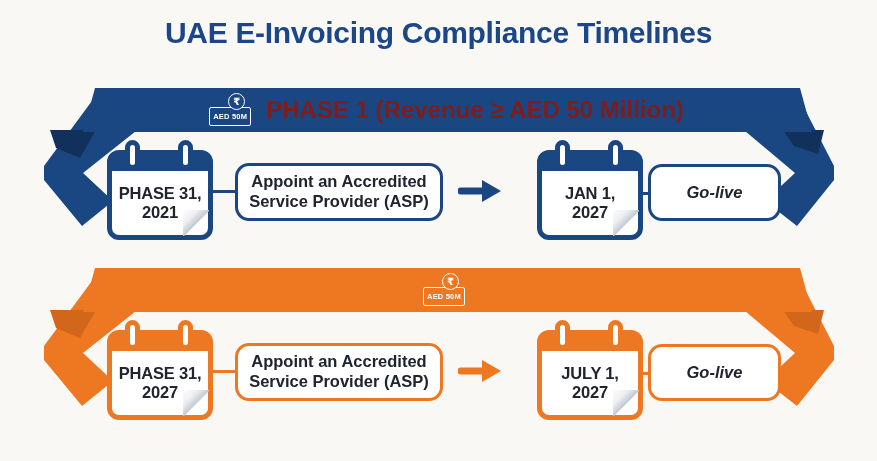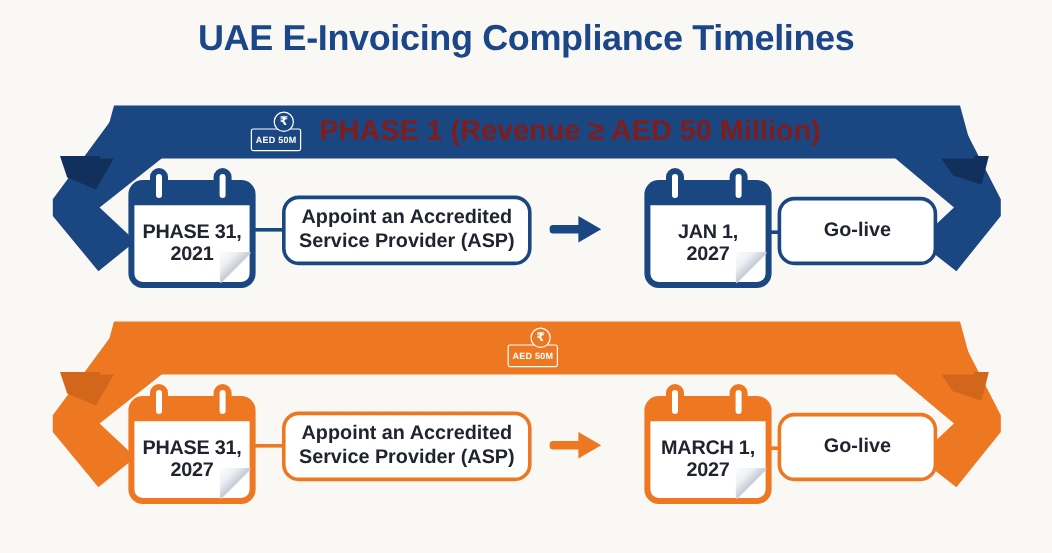--- a/index.html
+++ b/index.html
@@ -75,21 +75,21 @@
     background:linear-gradient(to top left, rgba(0,0,0,0) 46%, #c5ccd5 50%, #eef0f3 72%, #fbfcfd 100%);
   }
 
   .action-box {
     position:absolute; z-index:2;
     background:#ffffff; border:3px solid var(--main); border-radius:14px;
     display:flex; align-items:center; justify-content:center; text-align:center;
     font-size:16.5px; font-weight:bold; line-height:1.2; color:#20242e;
   }
   .box-asp    { left:235px; top:83px; width:208px; height:58px; padding:0 0; }
-  .box-golive { left:648px; top:84px; width:133px; height:57px; }
+  .box-golive { left:648px; top:84px; width:133px; height:57px;font-style:italic; }
 
   .connector { position:absolute; height:3px; background:var(--main); z-index:1; }
   .conn-1 { left:208px; top:110px; width:30px; }
   .conn-2 { left:617px; top:112px; width:34px; }
 
   .arrow { position:absolute; left:458px; top:97px; width:45px; height:28px; z-index:2; }
   .arrow line    { stroke:var(--main); stroke-width:7; stroke-linecap:round; }
   .arrow polygon { fill:var(--main); }
 </style>
 </head>
@@ -190,21 +190,21 @@
   <svg class="arrow" viewBox="0 0 45 28" aria-hidden="true">
     <line x1="3" y1="14" x2="26" y2="14"></line>
     <polygon points="24,3 43,14 24,25"></polygon>
   </svg>
 
   <div class="calendar cal-b">
     <span class="cal-header"></span>
     <span class="ring r1"></span>
     <span class="ring r2"></span>
     <span class="cal-date">
-      <span>MARCH 1,</span>
+      <span>JULY 1,</span>
       <span>2027</span>
     </span>
     <span class="curl"></span>
   </div>
 
   <div class="action-box box-golive">
     <span>Go-live</span>
   </div>
 </section>
 

